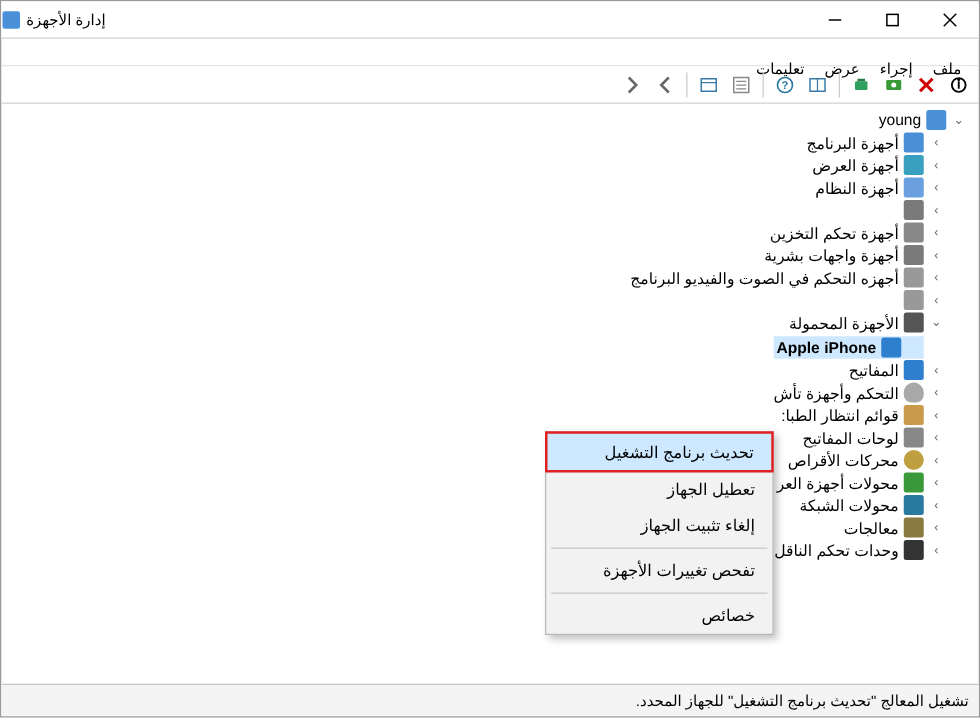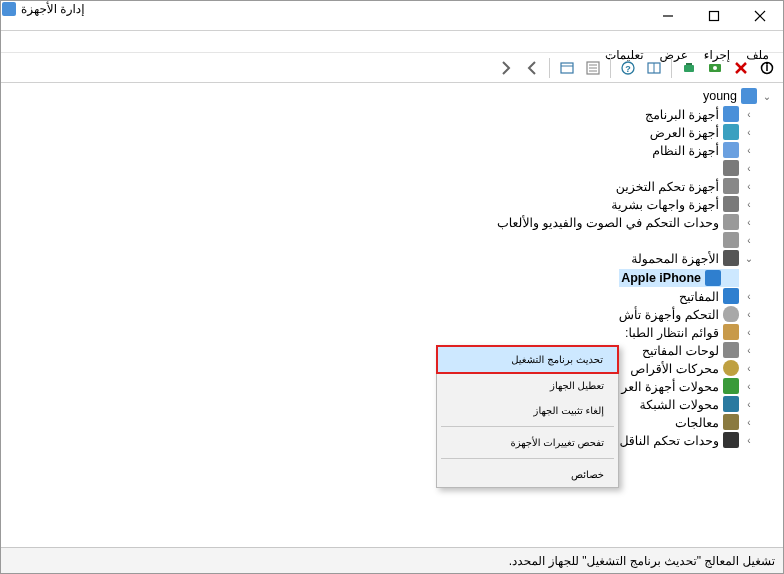--- a/index.html
+++ b/index.html
@@ -1,19 +1,19 @@
 <!DOCTYPE html>
 <html dir="rtl" lang="ar"><head>
 <meta charset="utf-8">
 <style>
 * { margin: 0; padding: 0; box-sizing: border-box; font-family: "Segoe UI", Tahoma, Arial, sans-serif; }
 body { background: #fff; width: 784px; height: 574px; overflow: hidden; border: 1px solid #999; position: relative; }
 
 
-.titlebar { height: 30px; display: flex; align-items: flex-start; justify-content: space-between; border-bottom: 1px solid #d0d0d0; padding: 0 0 0 0; background:#fff; }
+.titlebar { height: 30px; display: flex; align-items: center; justify-content: space-between; border-bottom: 1px solid #d0d0d0; padding: 0 0 0 0; background:#fff; }
 .titlebar .title-text { font-size: 12px; color: #000; padding-right: 6px; display:flex; align-items:center; gap:4px;}
 .titlebar .sys-buttons { display: flex; gap: 0; }
 .titlebar .sys-btn { width: 46px; height: 30px; display: flex; align-items: center; justify-content: center; color:#000; }
 .titlebar .sys-btn svg { width: 12px; height: 12px; }
 
 
 .menubar { height: 22px; display: flex; align-items: center; padding: 0 6px; font-size: 12px; gap: 0; border-bottom: 1px solid #e5e5e5; }
 .menubar .menu-item { padding: 2px 8px; cursor: default; margin-top: 27px; }
 
 
@@ -25,21 +25,21 @@
 .tree-wrap { height: 463px; overflow: auto; padding: 4px 8px 4px 4px; font-size: 12.5px; color: #000; position: relative; }
 .tree { list-style: none; }
 .tree ul { list-style: none; padding-right: 18px; }
 .tree li { white-space: nowrap; }
 .node-row { display: inline-flex; align-items: center; gap: 4px; height: 18px; padding:0 2px; }
 .chevron { width: 12px; text-align: center; color:#6a6a6a; font-size:10px; user-select:none; }
 .icon-slot { width: 16px; height: 16px; display:inline-flex; align-items:center; justify-content:center; }
 .node-row.selected { background: #cde8ff; font-weight: bold; }
 
 
-.context-menu { position: absolute; top: 262px; right: 164px; width: 183px; background: #f2f2f2; border: 1px solid #b8b8b8; box-shadow: 3px 3px 6px rgba(0,0,0,.25); font-size: 10px; z-index: 20; }
+.context-menu { position: absolute; top: 262px; right: 164px; width: 183px; background: #f2f2f2; border: 1px solid #b8b8b8; box-shadow: 3px 3px 6px rgba(0,0,0,.25); font-size: 13px; z-index: 20; }
 .ctx-item { padding: 7px 14px; text-align: right; cursor: default; }
 .ctx-item.highlight { border: 2px solid #e02020; background: #cde8ff; margin:-1px; }
 .ctx-sep { height:1px; background:#c8c8c8; margin:3px 4px; }
 .ctx-item.last { font-weight: 400; }
 
 
 .statusbar { position: absolute; bottom: 0; left: 0; right: 0; height: 26px; border-top: 1px solid #c8c8c8; background: #f4f4f4; font-size: 12px; color:#000; display:flex; align-items:center; padding: 0 8px; }
 
 
 .devicon { width:16px; height:16px; border-radius:2px; display:inline-block; }
@@ -218,21 +218,21 @@
               <span class="icon-slot">
                 <span class="devicon c-hid"></span>
               </span>
               <span>أجهزة واجهات بشرية</span>
             </span></li>
           <li><span class="node-row">
               <span class="chevron">›</span>
               <span class="icon-slot">
                 <span class="devicon c-snd"></span>
               </span>
-              <span>وحدات التحكم في الصوت والفيديو والألعاب</span>
+              <span>أجهزه التحكم في الصوت والفيديو البرنامج</span>
             </span></li>
           <li><span class="node-row">
               <span class="chevron">›</span>
               <span class="icon-slot">
                 <span class="devicon c-aud"></span>
               </span>
             </span></li>
           <li><span class="node-row">
               <span class="chevron">⌄</span>
               <span class="icon-slot">

